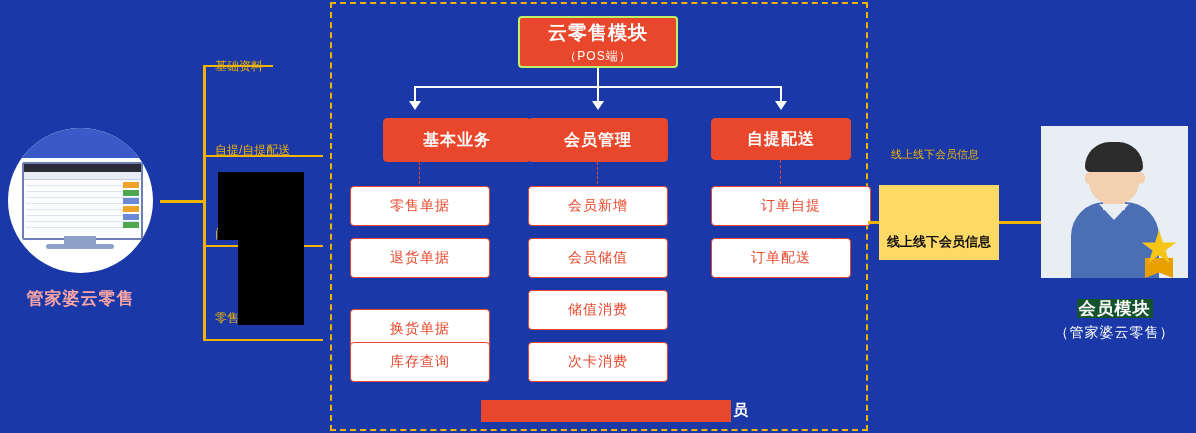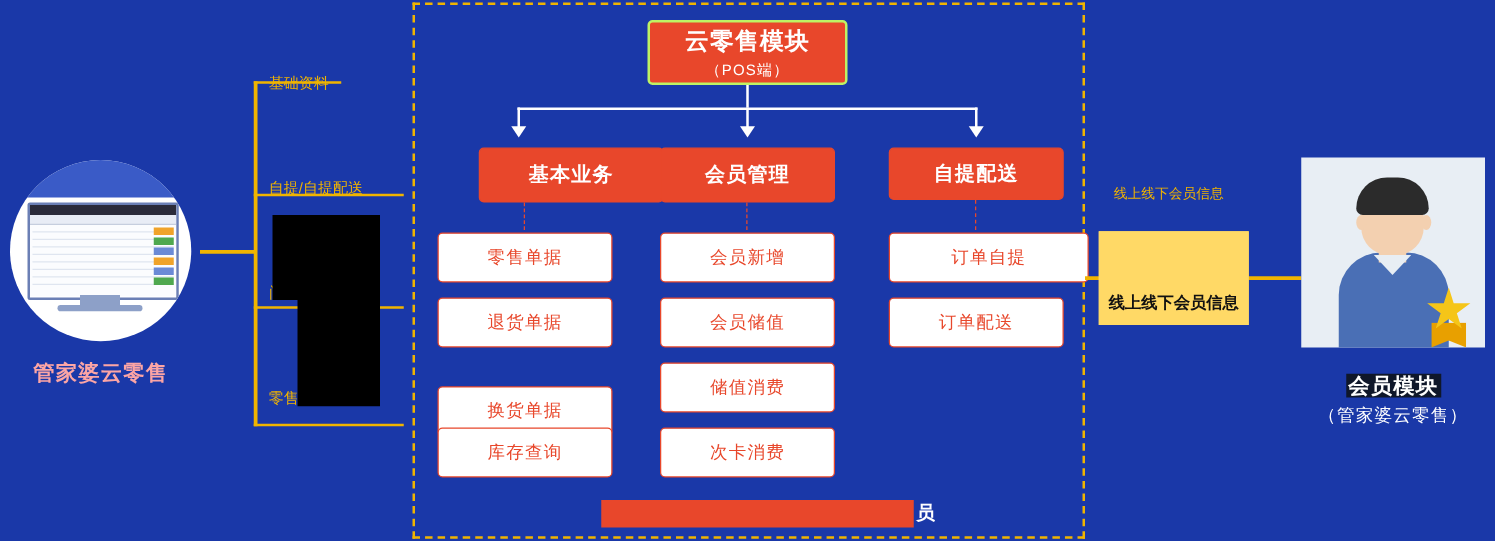--- a/index.html
+++ b/index.html
@@ -297,21 +297,21 @@
     position: absolute;
     left: 1041px;
     top: 297px;
     width: 147px;
     text-align: center;
     color: #ffffff;
     font-size: 17px;
     font-weight: bold;
     letter-spacing: 1px;
   }
-  .right-caption1 span { background: #0f172a; padding: 0 2px; text-align: center; }
+  .right-caption1 span { background: #14532d; padding: 0 2px; text-align: center; }
   .right-caption2 {
     position: absolute;
     left: 1041px;
     top: 324px;
     width: 147px;
     text-align: center;
     color: #ffffff;
     font-size: 14px;
     letter-spacing: 1px;
   }

